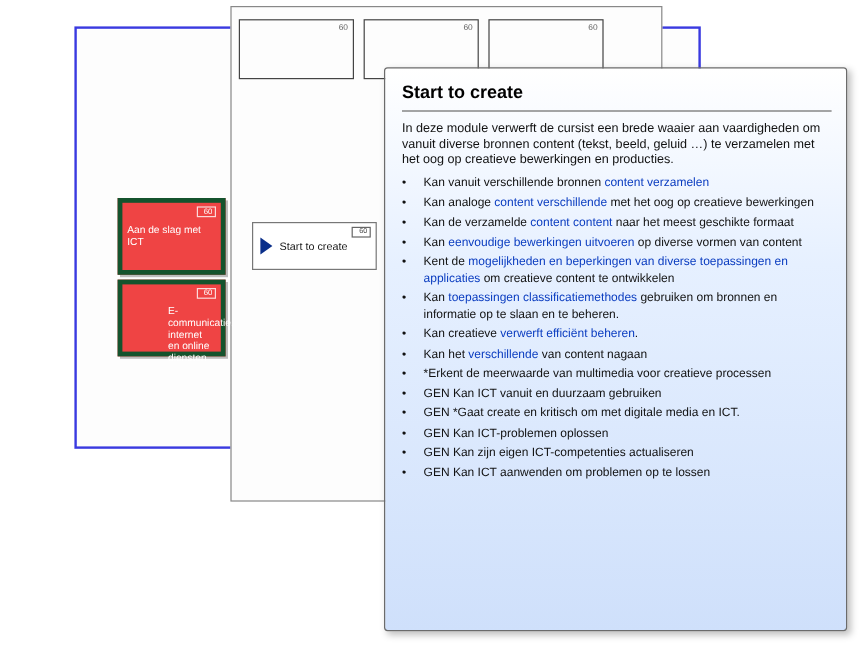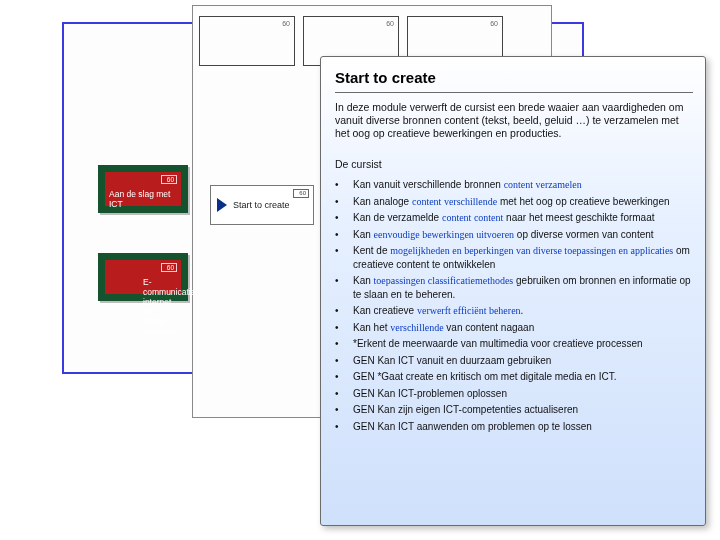--- a/index.html
+++ b/index.html
@@ -45,43 +45,43 @@
   .bg-card .dot {
     position: absolute;
     right: 4px;
     top: 3px;
     font-size: 7px;
     color: #666;
   }
   .left-card {
     position: absolute;
     width: 90px;
-    height: 48px;
-    background: #b91c1c;
-    border: 7px solid #14532d;
+    height: 64px;
+    background: #ef4444;
+    border: 4px solid #14532d;
     box-shadow: 2px 2px 0 rgba(0,0,0,.25);
     color: #fff;
     font-size: 8.5px;
     line-height: 1.15;
     padding: 18px 4px 4px 4px;
   }
   .left-card .num {
     position: absolute;
     right: 4px;
     top: 3px;
     width: 16px;
     height: 9px;
     border: 1px solid rgba(255,255,255,.8);
     font-size: 6.5px;
     text-align: right;
     padding-right: 2px;
     color: #fff;
   }
   .left-card.card1 { left: 98px; top: 165px; }
-  .left-card.card2 { left: 98px; top: 253px; padding-left: 38px; }
+  .left-card.card2 { left: 98px; top: 233px; padding-left: 38px; }
 
   .connector {
     position: absolute;
     left: 210px;
     top: 185px;
     width: 104px;
     height: 40px;
     border: 1px solid #777;
     background: #fff;
     display: flex;
@@ -132,21 +132,21 @@
   }
   .popup hr {
     border: none;
     border-top: 1px solid #6b6b6b;
     margin: 2px 0 8px 0;
   }
   .popup .intro {
     font-size: 10.5px;
     line-height: 1.25;
     color: #111;
-    margin-bottom: 18px;
+    margin-bottom: 6px;
   }
   .popup .lead {
     font-size: 10.5px;
     color: #111;
     margin-bottom: 8px;
   }
   .popup ul {
     list-style: none;
     margin: 0;
     padding: 0;
@@ -158,21 +158,21 @@
     display: flex;
     margin-bottom: 3px;
   }
   .popup li .b {
     width: 18px;
     flex-shrink: 0;
     text-align: left;
     color: #111;
   }
   .popup li .t { flex: 1; }
-  .hl { color: #0a3cc0; font-family: Liberation Serif, serif; }
+  .hl { color: #0a3cc0; }
 </style>
 </head>
 <body>
 
 <div class="bg-frame"></div>
 
 <div class="bg-inner">
   <div class="bg-card">
       <span class="dot">60</span>
     </div>
@@ -196,21 +196,20 @@
 <div class="connector">
   <span class="tri"></span>
   <span>Start to create</span>
   <span class="num">60</span>
 </div>
 
 <div class="popup">
   <h1>Start to create</h1>
   <hr>
   <div class="intro">In deze module verwerft de cursist een brede waaier aan vaardigheden om vanuit diverse bronnen content (tekst, beeld, geluid …) te verzamelen met het oog op creatieve bewerkingen en producties.</div>
-  <div class="lead">De cursist</div>
   <ul id="popup-list">
       <li>
         <span class="b">•</span>
         <span class="t">Kan vanuit verschillende bronnen <span class="hl">content verzamelen</span></span>
       </li>
       <li>
         <span class="b">•</span>
         <span class="t">Kan analoge <span class="hl">content verschillende</span> met het oog op creatieve bewerkingen</span>
       </li>
       <li>

